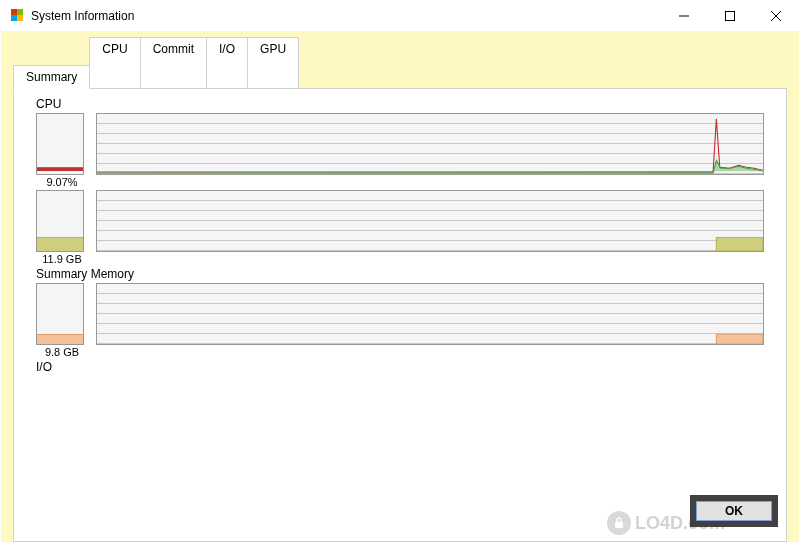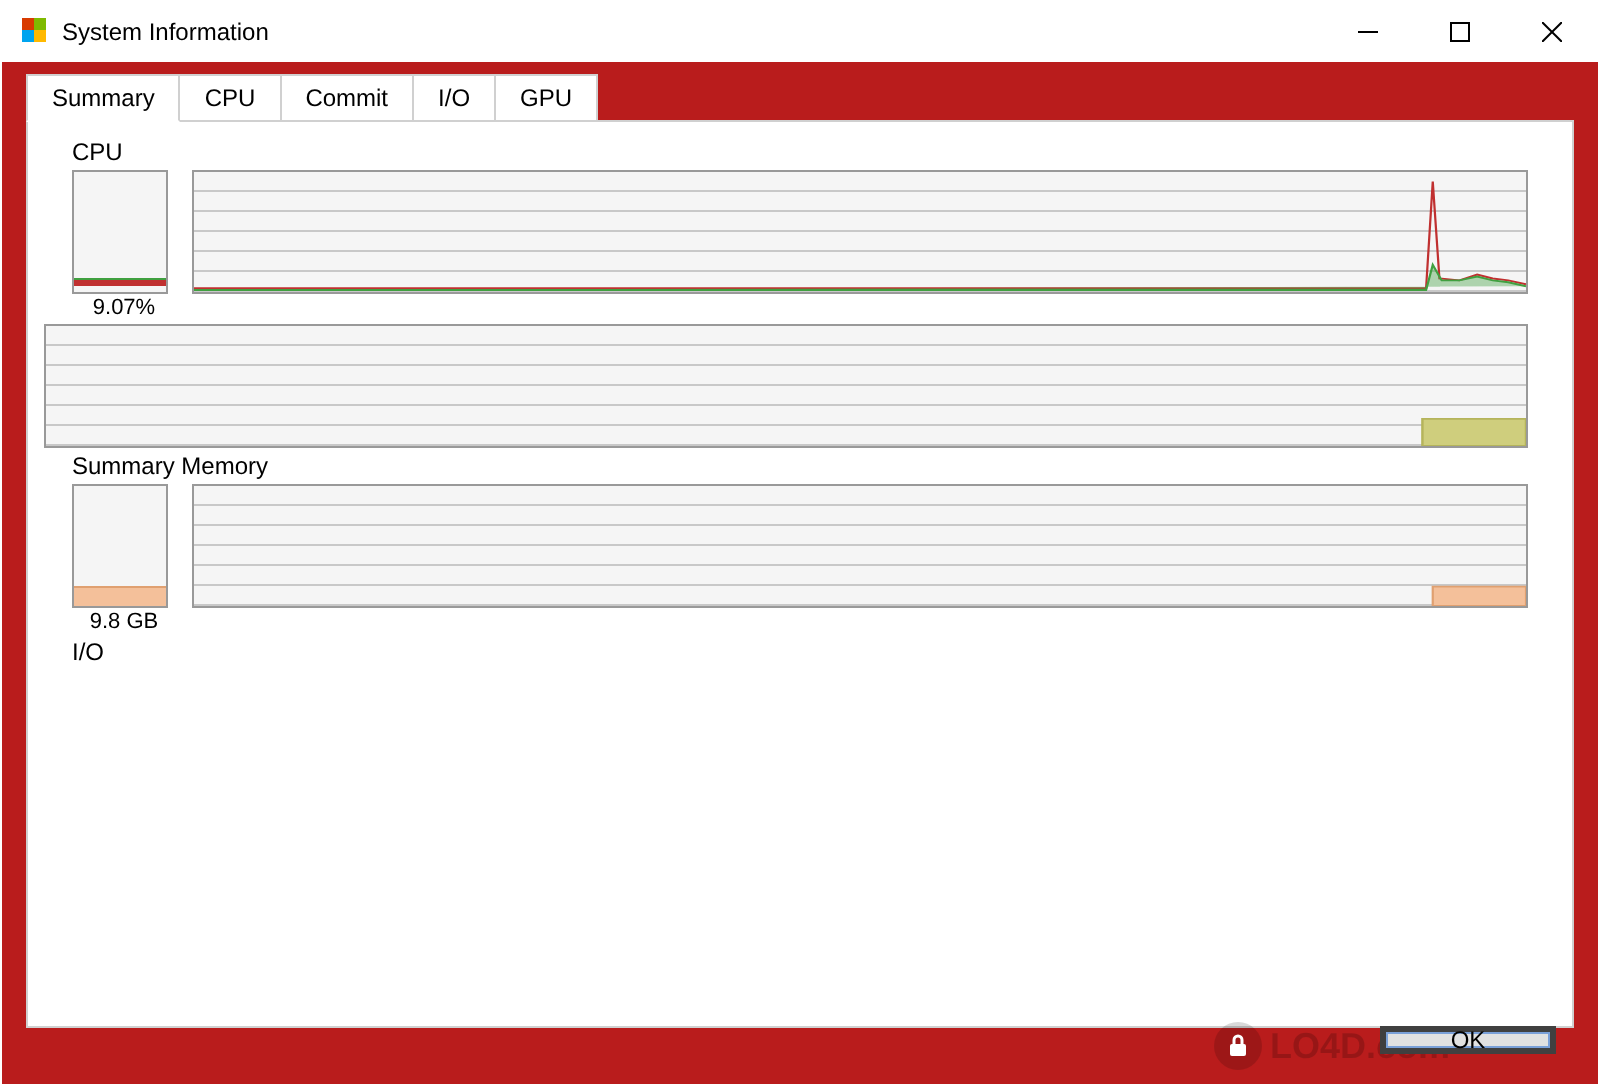--- a/index.html
+++ b/index.html
@@ -1,45 +1,45 @@
 <!DOCTYPE html>
 <html><head>
   <meta charset="utf-8">
   <style>
     * { margin:0; padding:0; box-sizing:border-box; font-family:'Segoe UI',Tahoma,sans-serif; }
     body { width:800px; height:543px; background:#fff; position:relative; overflow:hidden; }
-    .window { width:800px; height:543px; border:1px solid #fff; background:#b91c1c; }
+    .window { width:800px; height:543px; border:1px solid #fff; background:#fef9c3; }
     .titlebar { height:30px; display:flex; align-items:center; padding:0 0 0 8px; background:#fff; }
     .win-icon { width:16px; height:16px; margin-right:6px; }
     .title-text { font-size:12px; flex:1; color:#000; }
     .win-btns { display:flex; }
     .win-btn { width:46px; height:30px; display:flex; align-items:center; justify-content:center; color:#000; }
     .content { padding:6px 12px 0 12px; }
     .tabs { display:flex; font-size:12px; border-bottom:1px solid #fff; }
     .tab { padding:4px 12px; background:#fff; border:1px solid #d0d0d0; border-bottom:none; margin-right:-1px; color:#000; cursor:pointer; }
-    .tab.active { background:#fff; position:relative; z-index:2; border-bottom:1px solid #fff; margin-bottom:-1px; }
+    .tab.active { background:#fff; position:relative; z-index:2; border-bottom:1px solid #fff; margin-bottom:-1px;margin-top:28px; }
     .tab-panel { border:1px solid #d0d0d0; border-top:1px solid #d0d0d0; margin-top:-1px; background:#fff; height:454px; padding:6px 8px; }
     .section { margin-bottom:2px; }
     .section-title { font-size:12px; color:#000; margin:2px 0 2px 14px; }
     .metrics { display:flex; }
     .gauge-col { width:52px; margin-left:14px; margin-right:8px; text-align:center; }
     .gauge { width:48px; height:62px; border:1px solid #999; background:#f5f5f5; position:relative; overflow:hidden; }
     .gauge-fill { position:absolute; left:0; right:0; bottom:0; }
     .cpu-red { height:3px; background:#c03030; bottom:3px; }
     .cpu-green { height:2px; background:#40a040; bottom:5px; }
     .commit-fill { height:14px; background:#cfce7d; border-top:1px solid #b5b45b; }
     .pm-fill { height:10px; background:#f4c09a; border-top:1px solid #e0a070; }
     .io-blue { position:absolute; left:20px; bottom:0; width:1px; height:2px; background:#4060c0; }
     .gauge-val { font-size:11px; margin-top:1px; color:#000; overflow:hidden; white-space:nowrap; }
     .graph { flex:1; height:62px; border:1px solid #999; background:#f5f5f5; position:relative; margin-right:14px; }
     .graph::before { content:''; position:absolute; top:0; left:0; right:0; bottom:0; background:
        repeating-linear-gradient(to bottom, transparent 0, transparent 9px, #c8c8c8 9px, #c8c8c8 10px);
     }
     .graph svg { position:absolute; top:0; left:0; width:100%; height:100%; }
-    .ok-btn { position:absolute; right:22px; bottom:16px; width:88px; height:14px; border:3px solid #404040; background:#e1e1e1; font-size:12px; cursor:default; display:flex; align-items:center; justify-content:center; box-shadow:inset 0 0 0 1px #7aa0d8; }
+    .ok-btn { position:absolute; right:22px; bottom:16px; width:88px; height:32px; border:6px solid #404040; background:#e1e1e1; font-size:12px; cursor:default; display:flex; align-items:center; justify-content:center; box-shadow:inset 0 0 0 1px #7aa0d8;font-weight:bold; }
     .watermark { position:absolute; right:75px; bottom:8px; font-size:18px; font-weight:bold; color:rgba(0,0,0,0.18); letter-spacing:0; display:flex; align-items:center; }
     .watermark-lock { width:24px; height:24px; border-radius:50%; background:rgba(0,0,0,0.15); margin-right:4px; display:flex; align-items:center; justify-content:center; }
   </style>
 </head>
 <body>
 
 <div class="window">
   <div class="titlebar">
     <span class="win-icon">
       <svg viewBox="0 0 16 16">
@@ -95,20 +95,26 @@
             <svg viewBox="0 0 600 62" preserveAspectRatio="none">
               <polyline points="0,60 555,60 558,5 561,55 570,56 578,53 585,55 592,56 600,58" fill="none" stroke="#c03030" stroke-width="1"></polyline>
               <polyline points="0,61 555,61 558,48 562,56 570,56 578,54 585,56 592,57 600,59" fill="rgba(64,160,64,0.4)" stroke="#40a040" stroke-width="1"></polyline>
             </svg>
           </div>
         </div>
       </div>
 
       <div class="section">
         <div class="metrics">
+          <div class="gauge-col">
+            <div class="gauge">
+              <div class="gauge-fill commit-fill"></div>
+            </div>
+            <div class="gauge-val">11.9 GB</div>
+          </div>
           <div class="graph">
             <svg viewBox="0 0 600 62" preserveAspectRatio="none">
               <polygon points="558,62 558,48 600,48 600,62" fill="#cfce7d" stroke="#b5b45b" stroke-width="1"></polygon>
             </svg>
           </div>
         </div>
       </div>
 
       <div class="section">
         <div class="section-title">Summary Memory</div>

